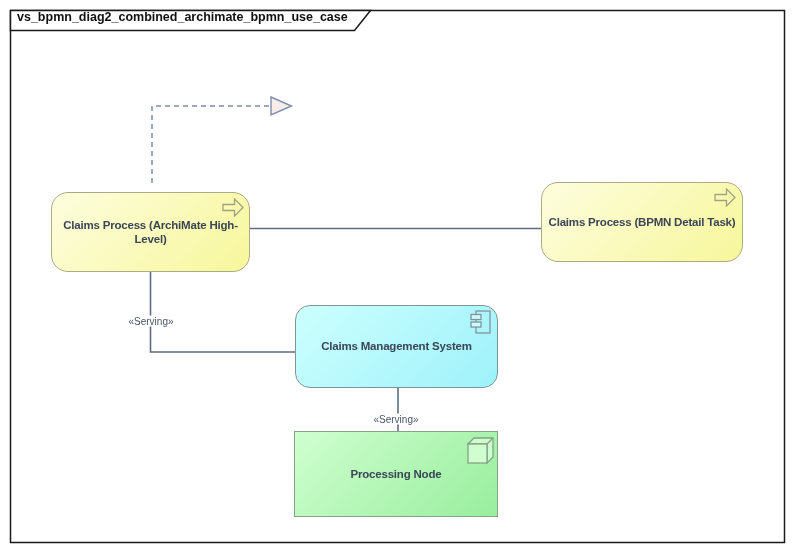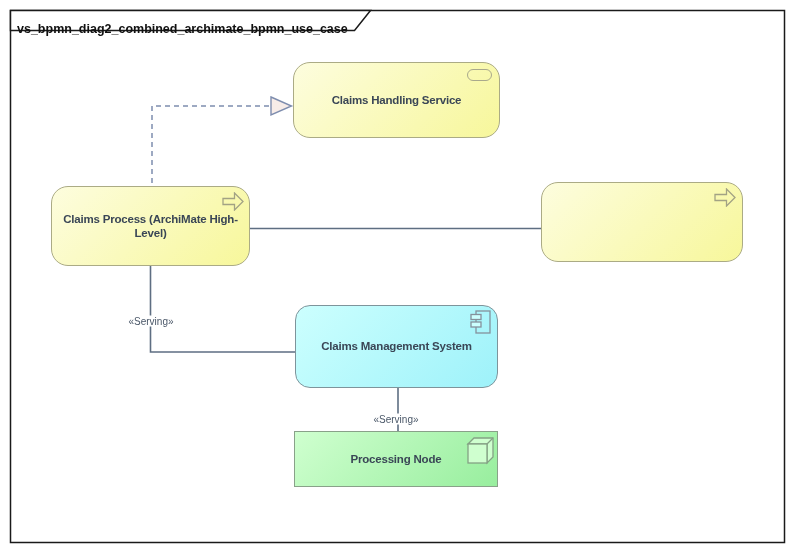--- a/index.html
+++ b/index.html
@@ -2,21 +2,21 @@
 <html style="--c-yellow-top: #FDFDDE; --c-yellow-bottom: #F7F79B; --c-yellow-border: #ABAB85; --c-cyan-top: #CCFFFE; --c-cyan-bottom: #9EF2FA; --c-cyan-border: #7E949B; --c-green-top: #CFFFCF; --c-green-bottom: #98EE9E; --c-green-border: #89A189; --c-connector: #5E6E82; --c-realization: #7E8DAE; --c-triangle-fill: #F7ECE8; --c-label-text: #3A4656; --c-edge-label-text: #4A5768; --c-frame: #1A1A1A;"><head>
 <meta charset="utf-8">
 <style>
   html,body{margin:0;padding:0;background:#ffffff;}
   .stage{
     position:relative;width:795px;height:553px;background:#fff;overflow:hidden;
     font-family:"Liberation Sans", sans-serif;
   }
   .wires{position:absolute;left:0;top:0;width:795px;height:553px;}
   .frame-title{
-    position:absolute;left:17px;top:20px;width:340px;height:18px;
+    position:absolute;left:17px;top:8px;width:340px;height:18px;
     font-size:12.5px;font-weight:bold;color:#111;line-height:18px;
     white-space:nowrap;letter-spacing:0px;
   }
   .node{
     position:absolute;display:flex;align-items:center;justify-content:center;
     box-sizing:border-box;text-align:center;
   }
   .node .lbl{
     display:block;width:100%;padding:0 3px;
     font-size:11.5px;font-weight:bold;letter-spacing:-0.2px;
@@ -63,48 +63,45 @@
 
     <line x1="250" y1="228.5" x2="541" y2="228.5" style="stroke:var(--c-connector,#5E6E82)" stroke-width="1.6"></line>
 
     <path d="M150.5,263 L150.5,352 L295,352" fill="none" style="stroke:var(--c-connector,#5E6E82)" stroke-width="1.6"></path>
 
     <line x1="398" y1="388" x2="398" y2="431" style="stroke:var(--c-connector,#5E6E82)" stroke-width="1.6"></line>
   </svg>
 
   <div class="frame-title">vs_bpmn_diag2_combined_archimate_bpmn_use_case</div>
 
-  <div class="node yellow" style="left:293px;top:62px;width:207px;height:76px;">
-    <span class="corner-icon pill-icon"></span>
-    <span class="lbl">Claims Handling Service</span>
-  </div>
 
-  <div class="node yellow" style="left:51px;top:186px;width:199px;height:80px;">
+  <div class="node yellow" style="left:51px;top:192px;width:199px;height:80px;">
     <svg class="corner-icon" style="top:5px;right:5px;" width="22" height="19" viewBox="0 0 22 19">
       <polygon points="1,6.5 12.5,6.5 12.5,1 21,9.5 12.5,18 12.5,12.5 1,12.5" fill="none" stroke="#A2A284" stroke-width="1.3"></polygon>
     </svg>
     <span class="lbl">Claims Process (ArchiMate High-Level)</span>
   </div>
 
   <div class="node yellow" style="left:541px;top:182px;width:202px;height:80px;">
     <svg class="corner-icon" style="top:5px;right:6px;" width="22" height="19" viewBox="0 0 22 19">
       <polygon points="1,6.5 12.5,6.5 12.5,1 21,9.5 12.5,18 12.5,12.5 1,12.5" fill="none" stroke="#A2A284" stroke-width="1.3"></polygon>
     </svg>
+    <span class="lbl nowrap">Claims Process (BPMN Detail Task)</span>
   </div>
 
   <div class="node cyan" style="left:295px;top:305px;width:203px;height:83px;border-radius:15px;">
     <svg class="corner-icon" style="top:4px;right:6px;" width="21" height="24" viewBox="0 0 21 24">
       <rect x="6" y="1" width="14" height="22" fill="none" stroke="#85919B" stroke-width="1.3"></rect>
       <rect x="1" y="4.5" width="10" height="5" style="fill:var(--c-cyan-top,#CCFFFE)" stroke="#85919B" stroke-width="1.3"></rect>
       <rect x="1" y="12" width="10" height="5" style="fill:var(--c-cyan-top,#CCFFFE)" stroke="#85919B" stroke-width="1.3"></rect>
     </svg>
     <span class="lbl">Claims Management System</span>
   </div>
 
-  <div class="node green" style="left:294px;top:431px;width:204px;height:56px;">
+  <div class="node green" style="left:294px;top:431px;width:204px;height:86px;">
     <svg class="corner-icon" style="top:4px;right:3px;" width="28" height="29" viewBox="0 0 28 29">
       <polygon points="2,8 8,2 27,2 27,21 21,27 21,8" style="fill:var(--c-green-top,#CFFFCF)" stroke="#85A185" stroke-width="1.3"></polygon>
       <rect x="2" y="8" width="19" height="19" style="fill:var(--c-green-top,#CFFFCF)" stroke="#85A185" stroke-width="1.3"></rect>
       <line x1="21" y1="8" x2="27" y2="2" stroke="#85A185" stroke-width="1.3"></line>
     </svg>
     <span class="lbl">Processing Node</span>
   </div>
 
   <div class="edge-label" style="left:151px;top:321px;">«Serving»</div>
   <div class="edge-label" style="left:396px;top:419px;">«Serving»</div>

